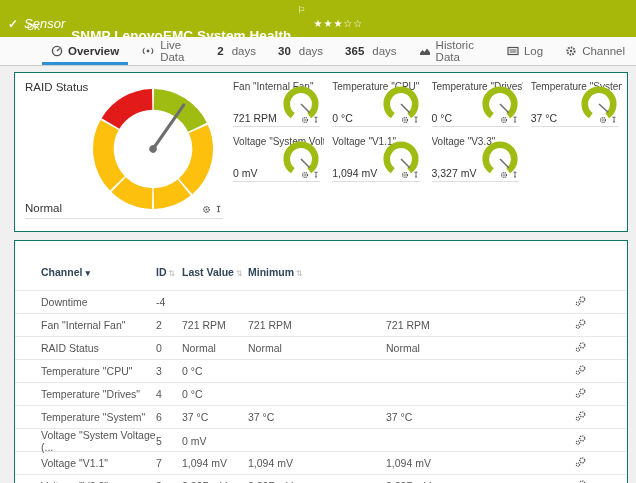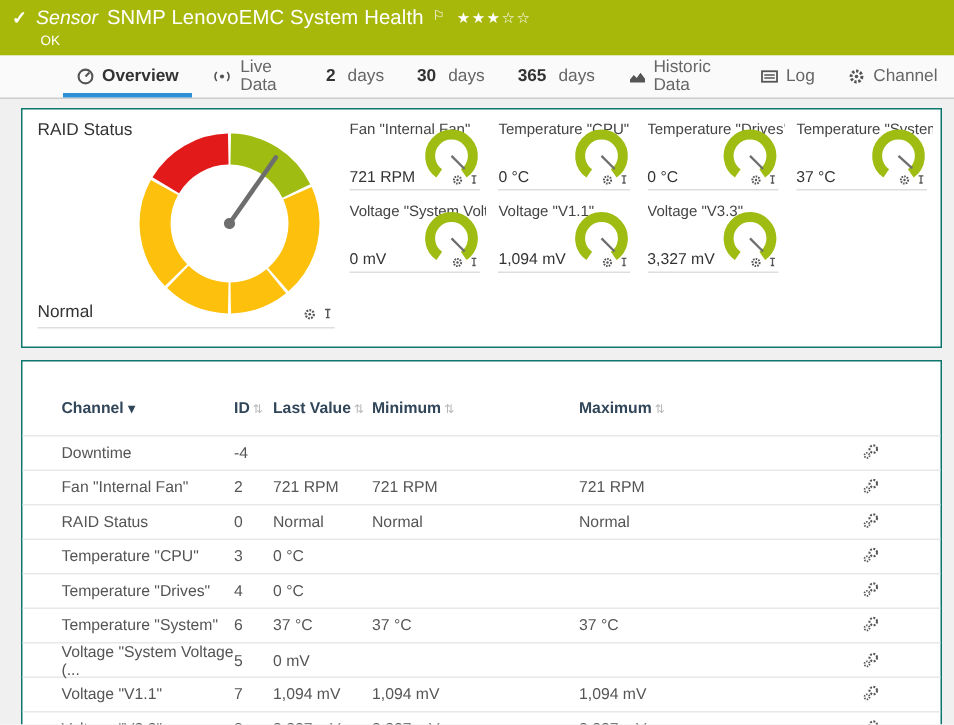--- a/index.html
+++ b/index.html
@@ -3,21 +3,21 @@
 <meta charset="utf-8">
 <style>
   html,body{margin:0;padding:0;}
   #app{position:relative;width:636px;height:483px;overflow:hidden;background:#f0f0f0;
        font-family:"Liberation Sans",sans-serif;color:#555;}
   
   .sensor-header{position:absolute;left:0;top:0;width:636px;height:37px;background:var(--header-green,#a8b80a);color:#fff;}
   .sh-row{position:absolute;left:8px;top:4px;display:flex;align-items:center;gap:6px;white-space:nowrap;}
   .sh-check{font-size:12px;font-weight:bold;}
   .sh-kind{font-style:italic;font-size:13px;}
-  .sh-title{font-weight:normal;font-size:13.5px;letter-spacing:.1px;}
+  .sh-title{font-weight:bold;font-size:13.5px;letter-spacing:.1px;margin-top:24px;}
   .sh-flag{font-size:9px;align-self:flex-start;margin-top:1px;}
   .sh-stars{font-size:10px;letter-spacing:1px;margin-left:2px;}
   .sh-status{position:absolute;left:27px;top:22px;font-size:9px;font-weight:normal;}
   
   .tabbar{position:absolute;left:0;top:37px;width:636px;height:29px;background:#fafafa;border-bottom:1px solid #ccc;
           display:flex;align-items:stretch;padding-left:40px;box-sizing:border-box;}
   .tab{display:flex;align-items:center;gap:5px;font-size:11.5px;color:#666;padding:0 11px;cursor:pointer;position:relative;}
   .tab .ticon{display:inline-flex;color:#555;}
   .tab.active{color:#333;font-weight:bold;}
   .tab.active::after{content:"";position:absolute;left:2px;right:2px;bottom:0;height:3px;background:var(--tab-accent-blue,#2d8fd5);}
@@ -345,23 +345,20 @@
         </div>
         <div class="hc hR">
           <span>ID</span><span class="sorticon">⇅</span>
         </div>
         <div class="hc hR">
           <span>Last Value</span><span class="sorticon">⇅</span>
         </div>
         <div class="hc hR">
           <span>Minimum</span><span class="sorticon">⇅</span>
         </div>
-        <div class="hc hR">
-          <span>Maximum</span><span class="sorticon">⇅</span>
-        </div>
         <div></div>
       </div>
       <div id="table-body">
   <div class="trow">
     <div>Downtime</div>
     <div class="cellR">-4</div>
     <div class="cellR"></div>
     <div class="cellR"></div>
     <div class="cellR"></div>
     <div class="cellC">

